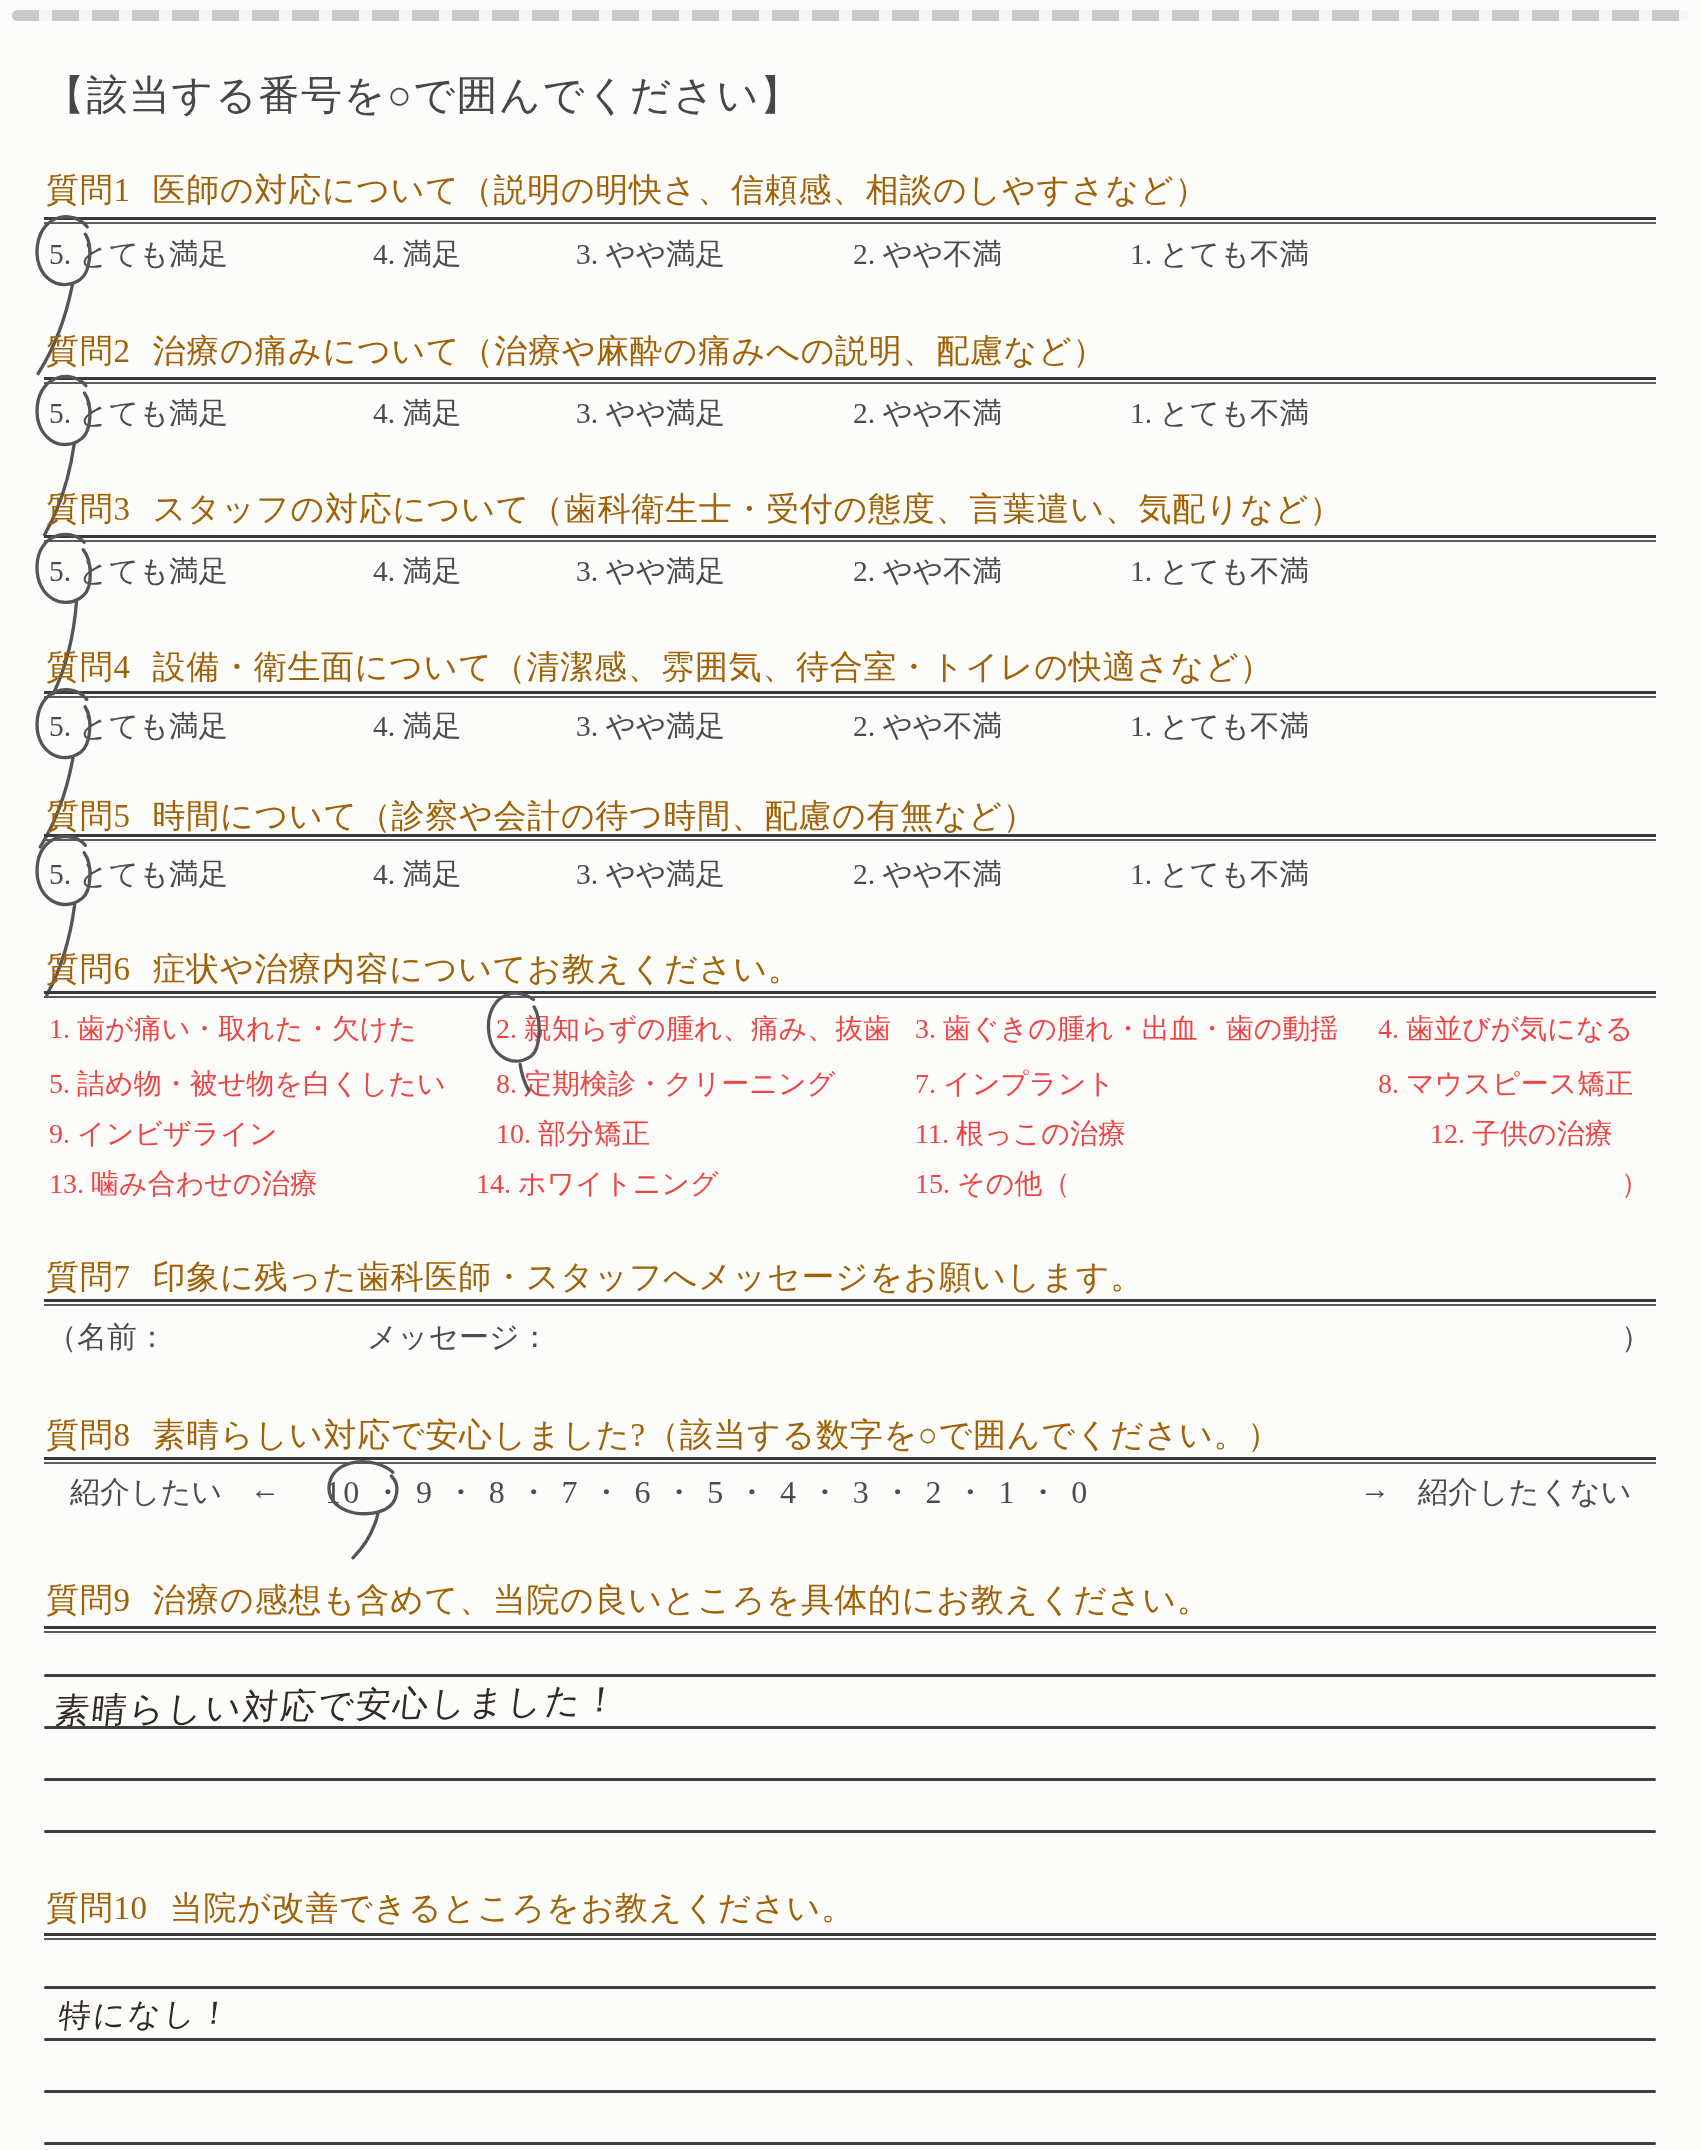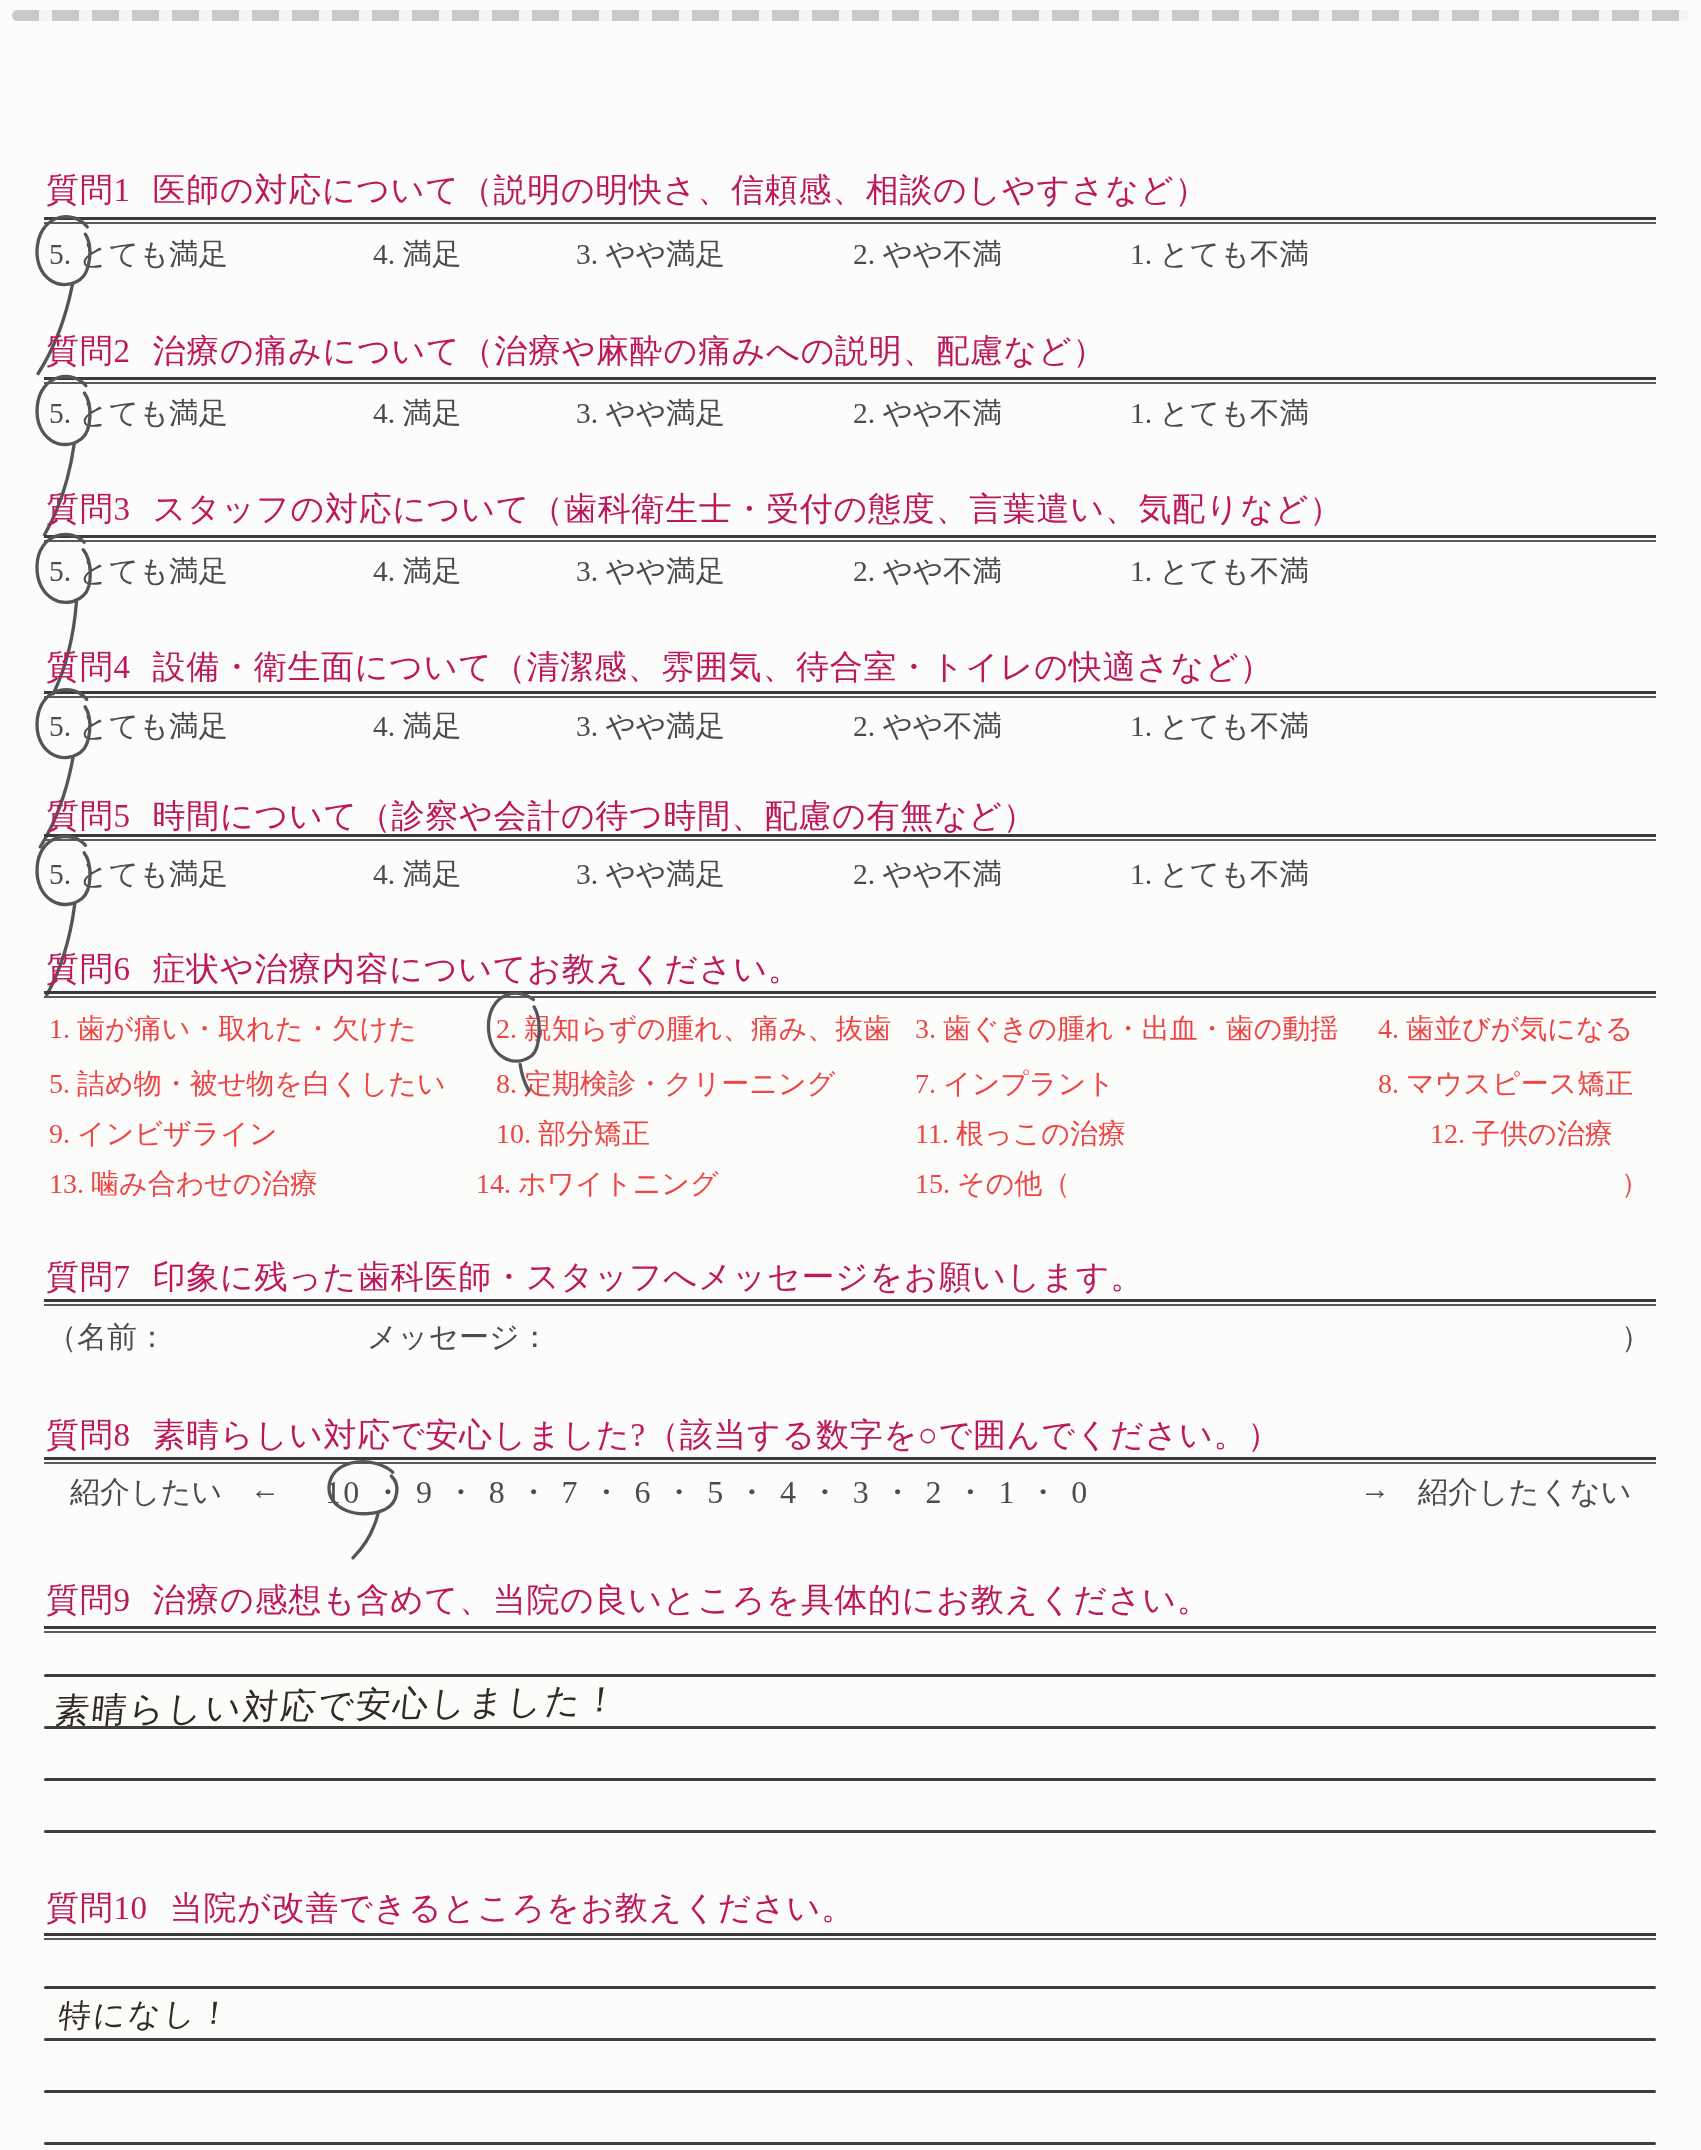--- a/index.html
+++ b/index.html
@@ -12,21 +12,21 @@
   .qgroup { position:absolute; left:0; top:0; }
   .scanband {
     position:absolute; left:11.8px; top:10.3px; width:1677px; height:10.3px;
     background:repeating-linear-gradient(90deg, rgba(140,140,140,.45) 0 26.6px, rgba(225,225,225,.25) 26.6px 40px);
     border-radius:5.2px;
   }
   .formtitle {
     position:absolute; left:44px; top:68px; font-size:41px; color:#474747;
     letter-spacing:1.5px; white-space:nowrap;
   }
-  .qhead { position:absolute; left:46px; font-size:33px; color:#be185d; white-space:nowrap; letter-spacing:0.7px; }
+  .qhead { position:absolute; left:46px; font-size:33px; color:#a16207; white-space:nowrap; letter-spacing:0.7px; }
   .qhead .qnum { margin-right:22px; }
   .rule2 {
     position:absolute; left:44px; width:1612px; height:6.6px; box-sizing:border-box;
     border-top:3px solid #3a3a3a; border-bottom:2.2px solid #5b5b5b;
   }
   .aline { position:absolute; left:44px; width:1612px; height:3px; background:#3e3e3e; border-radius:1.5px; }
   .opt { position:absolute; font-size:29.5px; color:#4c4c4c; white-space:nowrap; }
   .q6opt { position:absolute; font-size:28px; color:#ef4444; white-space:nowrap; }
   .lbl { position:absolute; font-size:30px; color:#4c4c4c; white-space:nowrap; }
   .scalestr { position:absolute; font-size:32px; letter-spacing:2.2px; color:#4c4c4c; white-space:nowrap; }
@@ -37,20 +37,21 @@
   .pen { position:absolute; overflow:visible; }
   .pen path { fill:none; stroke:#54555a; stroke-width:4.5; stroke-linecap:round; }
 </style>
 </head>
 <body>
 
 <div class="paper">
 
   <div class="scanband"></div>
 
+  <div class="formtitle">【該当する番号を○で囲んでください】</div>
 
   <div class="qgroup">
     <div class="qhead" style="top:168px">
       <span class="qnum">質問1</span><span>医師の対応について（説明の明快さ、信頼感、相談のしやすさなど）</span>
     </div>
     <div class="rule2" style="top:217px"></div>
     <span class="opt" style="left:49px;top:235px">5. とても満足</span>
     <span class="opt" style="left:373px;top:235px">4. 満足</span>
     <span class="opt" style="left:576px;top:235px">3. やや満足</span>
     <span class="opt" style="left:853px;top:235px">2. やや不満</span>

